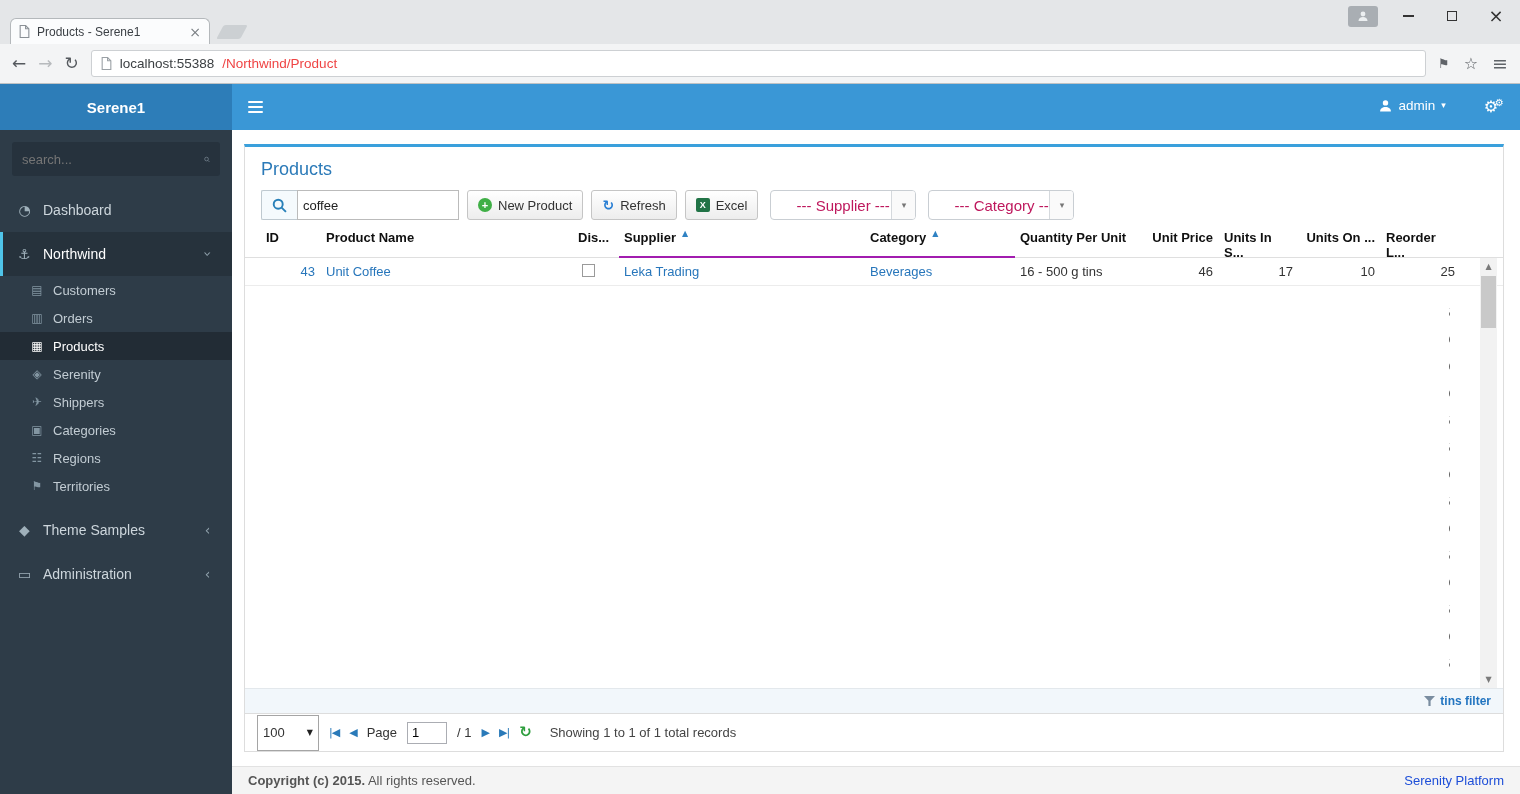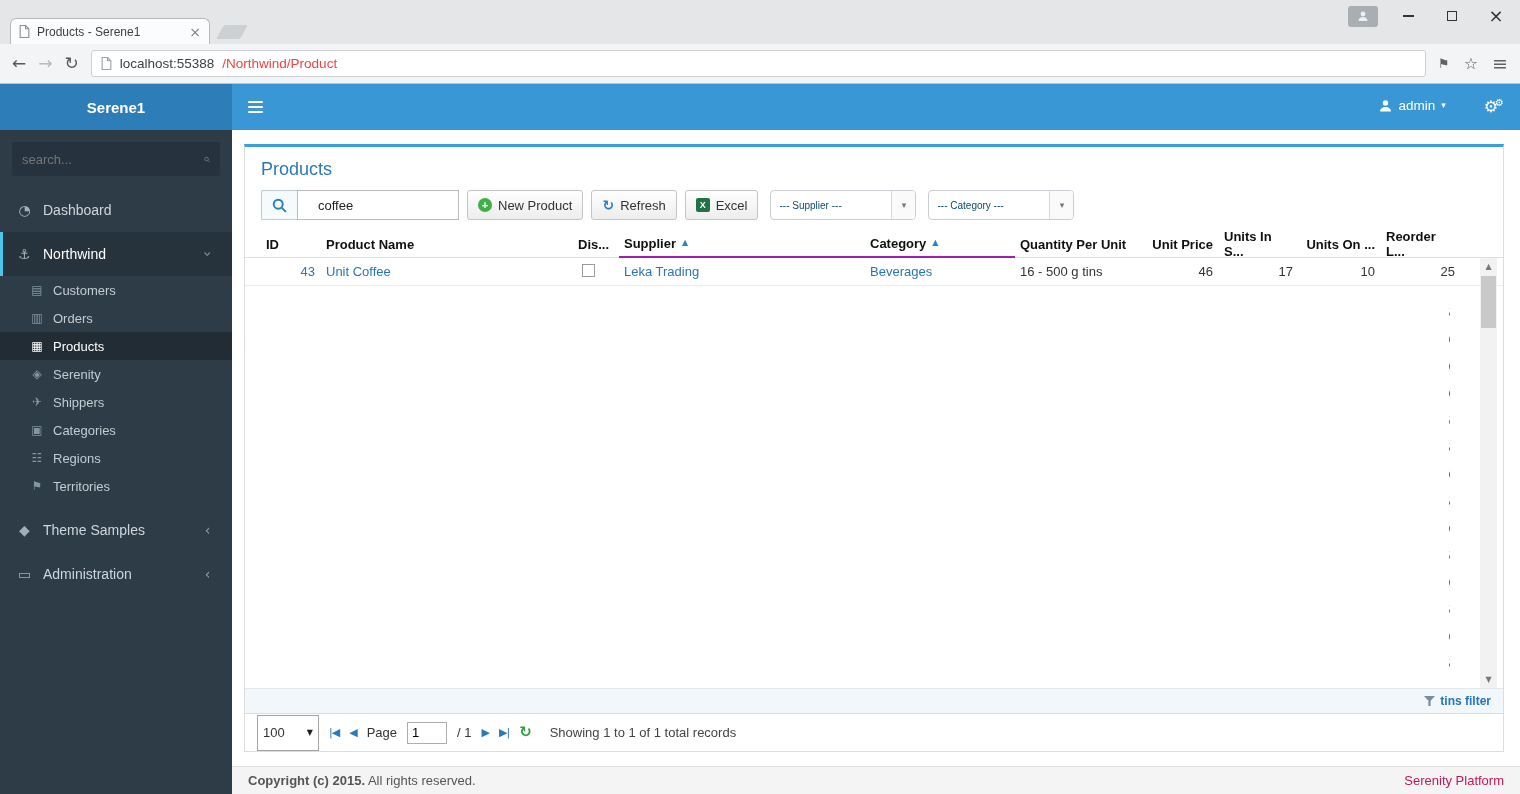--- a/index.html
+++ b/index.html
@@ -41,21 +41,21 @@
 .gears{font-size:16px;color:#fff}
 .gears .g2{font-size:10px;margin-left:-3px;vertical-align:top}
 
 
 .app-body{flex:1;display:flex;min-height:0}
 .sidebar{width:232px;background:#2e3c48;flex:none;display:flex;flex-direction:column}
 .main{flex:1;display:flex;flex-direction:column;background:#fff;min-width:0}
 .content{flex:1;position:relative}
 .footer{height:28px;background:#f4f4f4;border-top:1px solid #e2e2e2;display:flex;align-items:center;padding:0 16px;font-size:13px;color:#555;flex:none}
 .footer .bold{font-weight:bold}
-.footer-right{margin-left:auto;color:#be185d}
+.footer-right{margin-left:auto;color:#1d4ed8}
 
 
 .side-search{margin:12px;height:34px;background:#26323d;border-radius:3px;display:flex;align-items:center;padding:0 10px;gap:6px}
 .side-search input{flex:1;background:transparent;border:none;outline:none;color:#8b9aa5;font-size:13px;font-family:inherit}
 .side-item{height:44px;display:flex;align-items:center;gap:10px;padding:0 16px;color:#cdd6dc;font-size:14px;cursor:pointer}
 .side-item .icon{width:17px;text-align:center;color:#9fb0ba;font-size:14px}
 .side-item.parent-active{background:rgba(0,0,0,.16);border-left:3px solid #4fc4e9;padding-left:13px;color:#fff}
 .side-item .chev{margin-left:auto;color:#8fa0ab;font-size:14px}
 .chev-down{display:inline-block;transform:rotate(90deg)}
 .side-sub{height:28px;display:flex;align-items:center;gap:9px;padding:0 16px 0 30px;color:#c2ccd3;font-size:13px;cursor:pointer}
@@ -63,33 +63,33 @@
 .side-sub.active{background:#222c35;color:#fff}
 .side-sub.active .icon{color:#fff}
 .side-gap{height:8px}
 
 
 .panel{margin:14px 16px 14px 12px;height:608px;background:#fff;border:1px solid #ddd;border-top:3px solid #3aa0dc;display:flex;flex-direction:column}
 .p-title{padding:12px 16px 2px;font-size:18px;color:#2b7ab8}
 .toolbar{padding:8px 16px 10px;display:flex;align-items:center;gap:8px}
 .srch-grp{display:flex;align-items:stretch}
 .srch-btn{width:36px;border:1px solid #bfc9d0;border-right:none;background:#f5fafd;display:flex;align-items:center;justify-content:center;border-radius:2px 0 0 2px;cursor:pointer}
-.srch-input{width:162px;height:30px;border:1px solid #bbb;padding:0 20px;font-size:13px;color:#222;outline:none;font-family:inherit}
+.srch-input{width:162px;height:30px;border:1px solid #bbb;padding:0 5px;font-size:13px;color:#222;outline:none;font-family:inherit}
 .tool-btn{height:30px;padding:0 10px;border:1px solid #c5c5c5;border-radius:3px;background:linear-gradient(#ffffff,#ededed);font-size:13px;color:#333;display:flex;align-items:center;gap:6px;cursor:pointer}
 .plus-ic{width:14px;height:14px;border-radius:50%;background:#3faf46;color:#fff;font-size:11px;font-weight:bold;display:flex;align-items:center;justify-content:center}
 .refresh-ic{color:#2a7fd4;font-weight:bold;font-size:14px}
 .excel-ic{width:14px;height:14px;background:#217346;color:#fff;font-size:9px;font-weight:bold;display:flex;align-items:center;justify-content:center;border-radius:2px}
 .s2{width:146px;height:30px;border:1px solid #c9ced3;border-radius:4px;background:#fff;display:flex;align-items:center;margin-left:4px;cursor:pointer}
-.s2-text{flex:1;padding:0 8px;font-size:10px;color:#0c4a6e;white-space:nowrap;overflow:hidden}
+.s2-text{flex:1;padding:0 25px;font-size:15px;color:#be185d;white-space:nowrap;overflow:hidden}
 .s2-arrow{width:24px;align-self:stretch;border-left:1px solid #d5d9dd;background:#fafafa;display:flex;align-items:center;justify-content:center;color:#777;font-size:9px;border-radius:0 3px 3px 0}
 
 
 .gridcols{display:grid;grid-template-columns:60px 252px 46px 246px 150px 128px 76px 80px 82px 80px;padding-left:16px}
 .grid-head{height:28px;align-items:center;font-weight:bold;font-size:13px;color:#101010;border-bottom:1px solid #dfdfdf}
-.gh{height:28px;display:flex;align-items:center;padding-left:5px;cursor:pointer}
+.gh{height:28px;display:flex;padding-left:5px;cursor:pointer}
 .gh.sorted{border-bottom:2px solid #a21caf}
 .gh.num{justify-content:flex-end;padding-right:6px}
 .sort{font-size:8px;color:#2f82c3;margin-left:6px}
 .grid-body{flex:1;position:relative;overflow:hidden}
 .grid-row{height:28px;align-items:center;font-size:13px;color:#333;border-bottom:1px solid #ececec}
 .gc{padding-left:5px;white-space:nowrap;overflow:hidden}
 .gc.num{text-align:right;padding-right:6px}
 .gc a{color:#2776bb;text-decoration:none;cursor:pointer}
 .checkbox{width:13px;height:13px;border:1px solid #9a9a9a;background:#fff;display:inline-block;margin-left:4px}
 .artifacts{position:absolute;top:41px;right:46px;width:8px;overflow:hidden}

